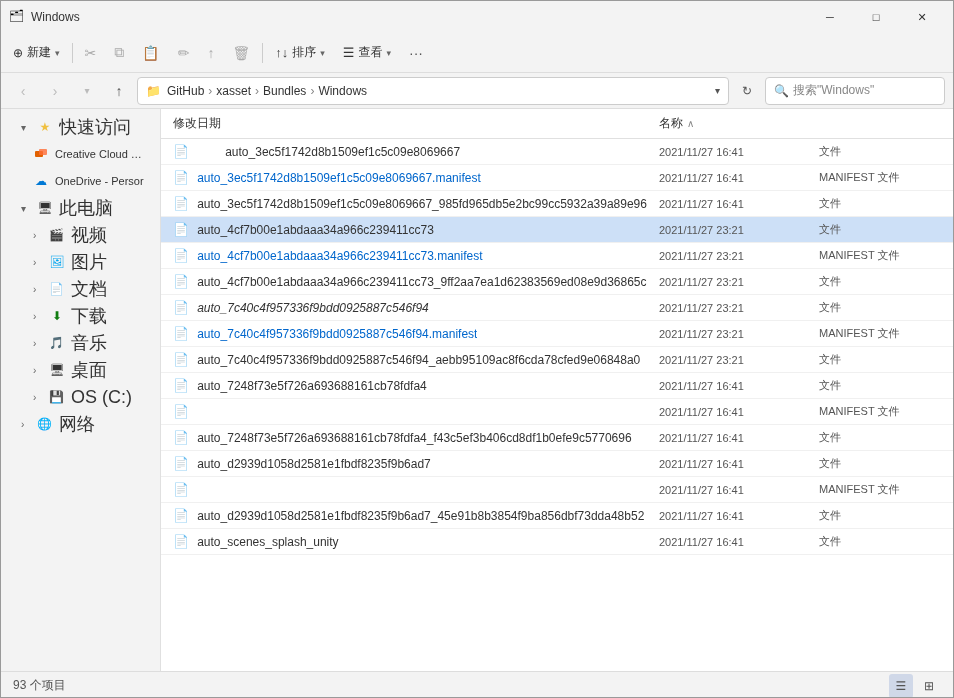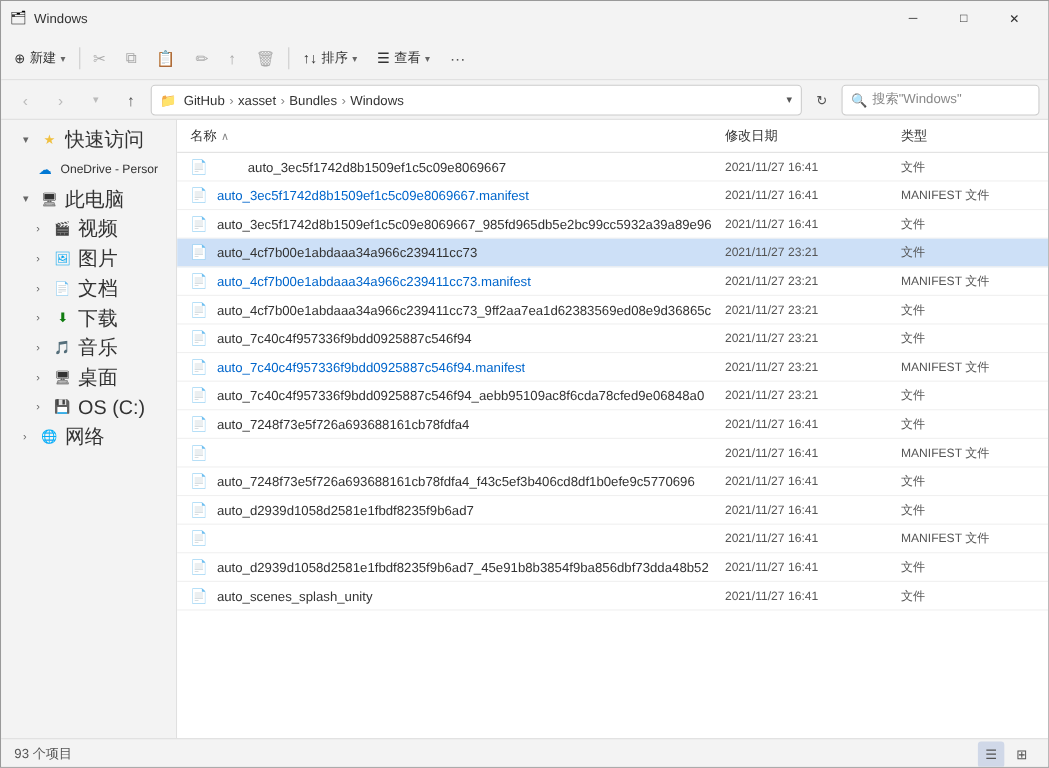--- a/index.html
+++ b/index.html
@@ -370,20 +370,29 @@
 <div class="main">
 
   <div class="sidebar">
 
     <div class="sidebar-item">
       <span class="expand-icon">▾</span>
       <span class="item-icon yellow">★</span>
       <span class="item-label">快速访问</span>
     </div>
 
+    <div class="sidebar-item section-indent" style="padding-left:28px;">
+      <span class="item-icon" style="color:#e06000;">
+        <svg width="14" height="14" viewBox="0 0 14 14" fill="none">
+          <rect x="1" y="4" width="8" height="6" rx="1" fill="#e06000"></rect>
+          <rect x="5" y="2" width="8" height="6" rx="1" fill="#ff6b35" opacity="0.8"></rect>
+        </svg>
+      </span>
+      <span class="item-label" style="font-size:11px;">Creative Cloud File</span>
+    </div>
 
     <div class="sidebar-item section-indent" style="padding-left:28px;">
       <span class="item-icon blue">☁</span>
       <span class="item-label" style="font-size:11px;">OneDrive - Persor</span>
     </div>
 
     <div class="sidebar-item">
       <span class="expand-icon">▾</span>
       <span class="item-icon">🖥</span>
       <span class="item-label">此电脑</span>
@@ -434,29 +443,26 @@
     <div class="sidebar-item">
       <span class="expand-icon">›</span>
       <span class="item-icon" style="color:#0078d4;">🌐</span>
       <span class="item-label">网络</span>
     </div>
   </div>
 
   <div class="filelist">
     <div class="filelist-header">
       <div class="header-cell">
+        <span>修改日期</span>
+      </div>
+      <div class="header-cell">
         <span>名称</span>
         <span class="sort-icon">∧</span>
       </div>
-      <div class="header-cell">
-        <span>修改日期</span>
-      </div>
-      <div class="header-cell">
-        <span>类型</span>
-      </div>
     </div>
 
     <div id="file-rows-container">
         <div class="file-row">
           <div class="file-cell">
             <span style="color: rgb(85, 85, 85); font-size: 13px; margin-right: 4px; flex-shrink: 0;">📄</span>
             <span style="overflow: hidden; text-overflow: ellipsis; margin-left: 28px;">auto_3ec5f1742d8b1509ef1c5c09e8069667</span>
           </div>
           <div class="file-cell date-cell">2021/11/27 16:41</div>
           <div class="file-cell type-cell">文件</div>
@@ -497,21 +503,21 @@
           <div class="file-cell">
             <span style="color: rgb(85, 85, 85); font-size: 13px; margin-right: 4px; flex-shrink: 0;">📄</span>
             <span style="overflow: hidden; text-overflow: ellipsis;">auto_4cf7b00e1abdaaa34a966c239411cc73_9ff2aa7ea1d62383569ed08e9d36865c</span>
           </div>
           <div class="file-cell date-cell">2021/11/27 23:21</div>
           <div class="file-cell type-cell">文件</div>
         </div>
         <div class="file-row">
           <div class="file-cell">
             <span style="color: rgb(85, 85, 85); font-size: 13px; margin-right: 4px; flex-shrink: 0;">📄</span>
-            <span style="overflow: hidden; text-overflow: ellipsis;">auto_7c40c4f957336f9bdd0925887c546f94</span>
+            <span style="overflow: hidden; text-overflow: ellipsis; font-style: italic;">auto_7c40c4f957336f9bdd0925887c546f94</span>
           </div>
           <div class="file-cell date-cell">2021/11/27 23:21</div>
           <div class="file-cell type-cell">文件</div>
         </div>
         <div class="file-row">
           <div class="file-cell">
             <span style="color: rgb(85, 85, 85); font-size: 13px; margin-right: 4px; flex-shrink: 0;">📄</span>
             <span style="overflow: hidden; text-overflow: ellipsis; color: rgb(0, 102, 204);">auto_7c40c4f957336f9bdd0925887c546f94.manifest</span>
           </div>
           <div class="file-cell date-cell">2021/11/27 23:21</div>

